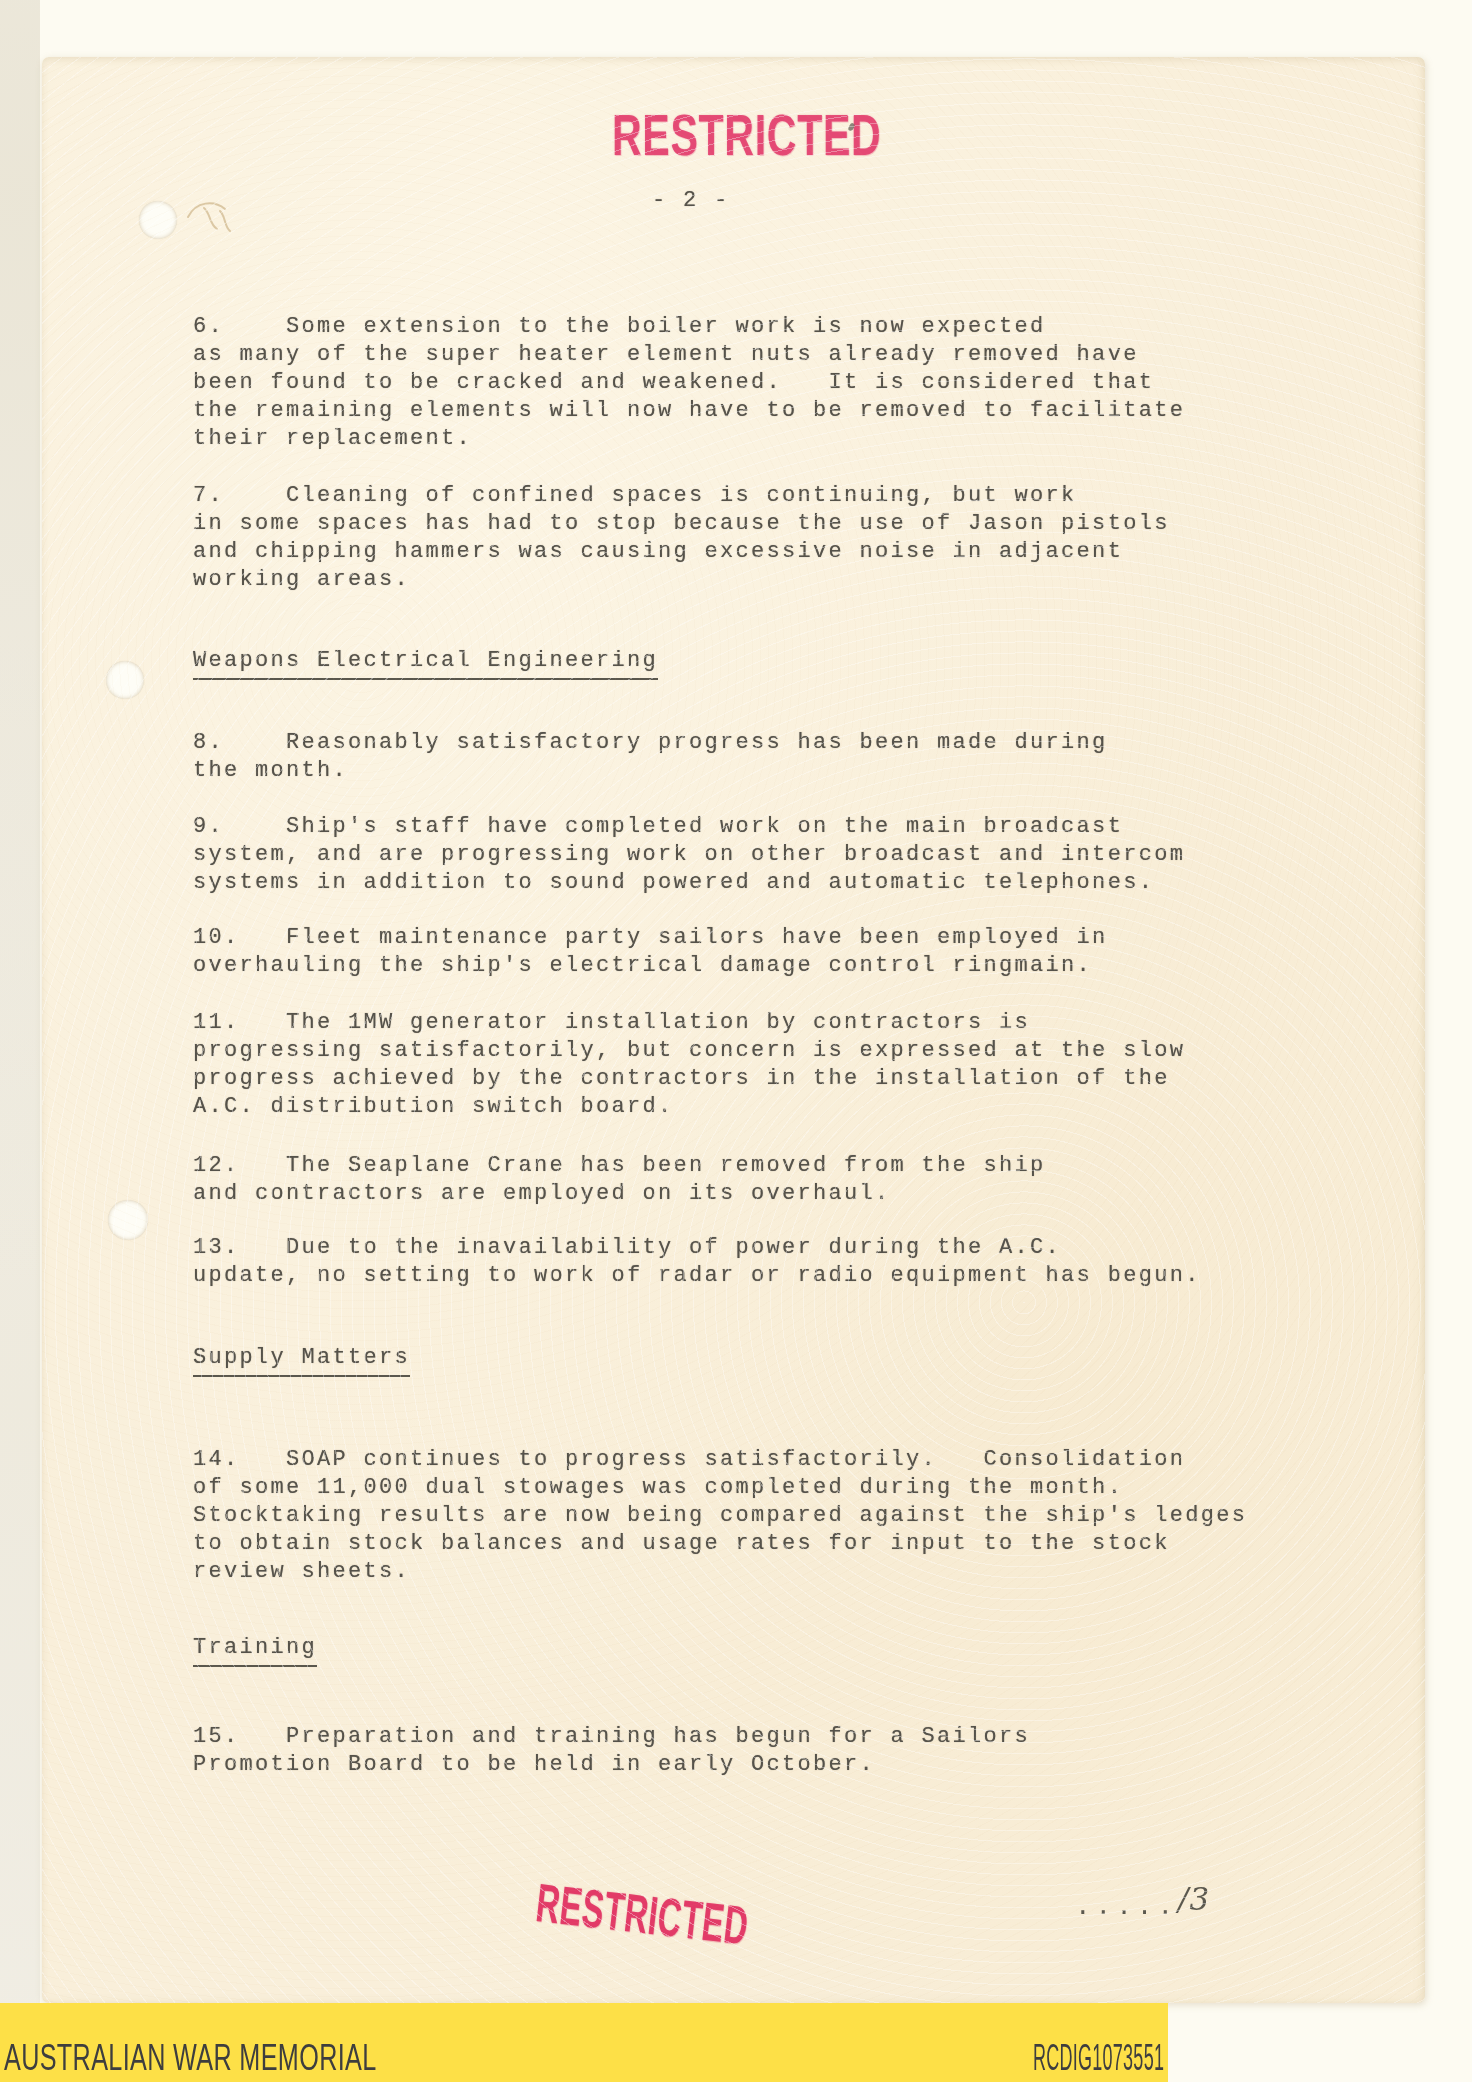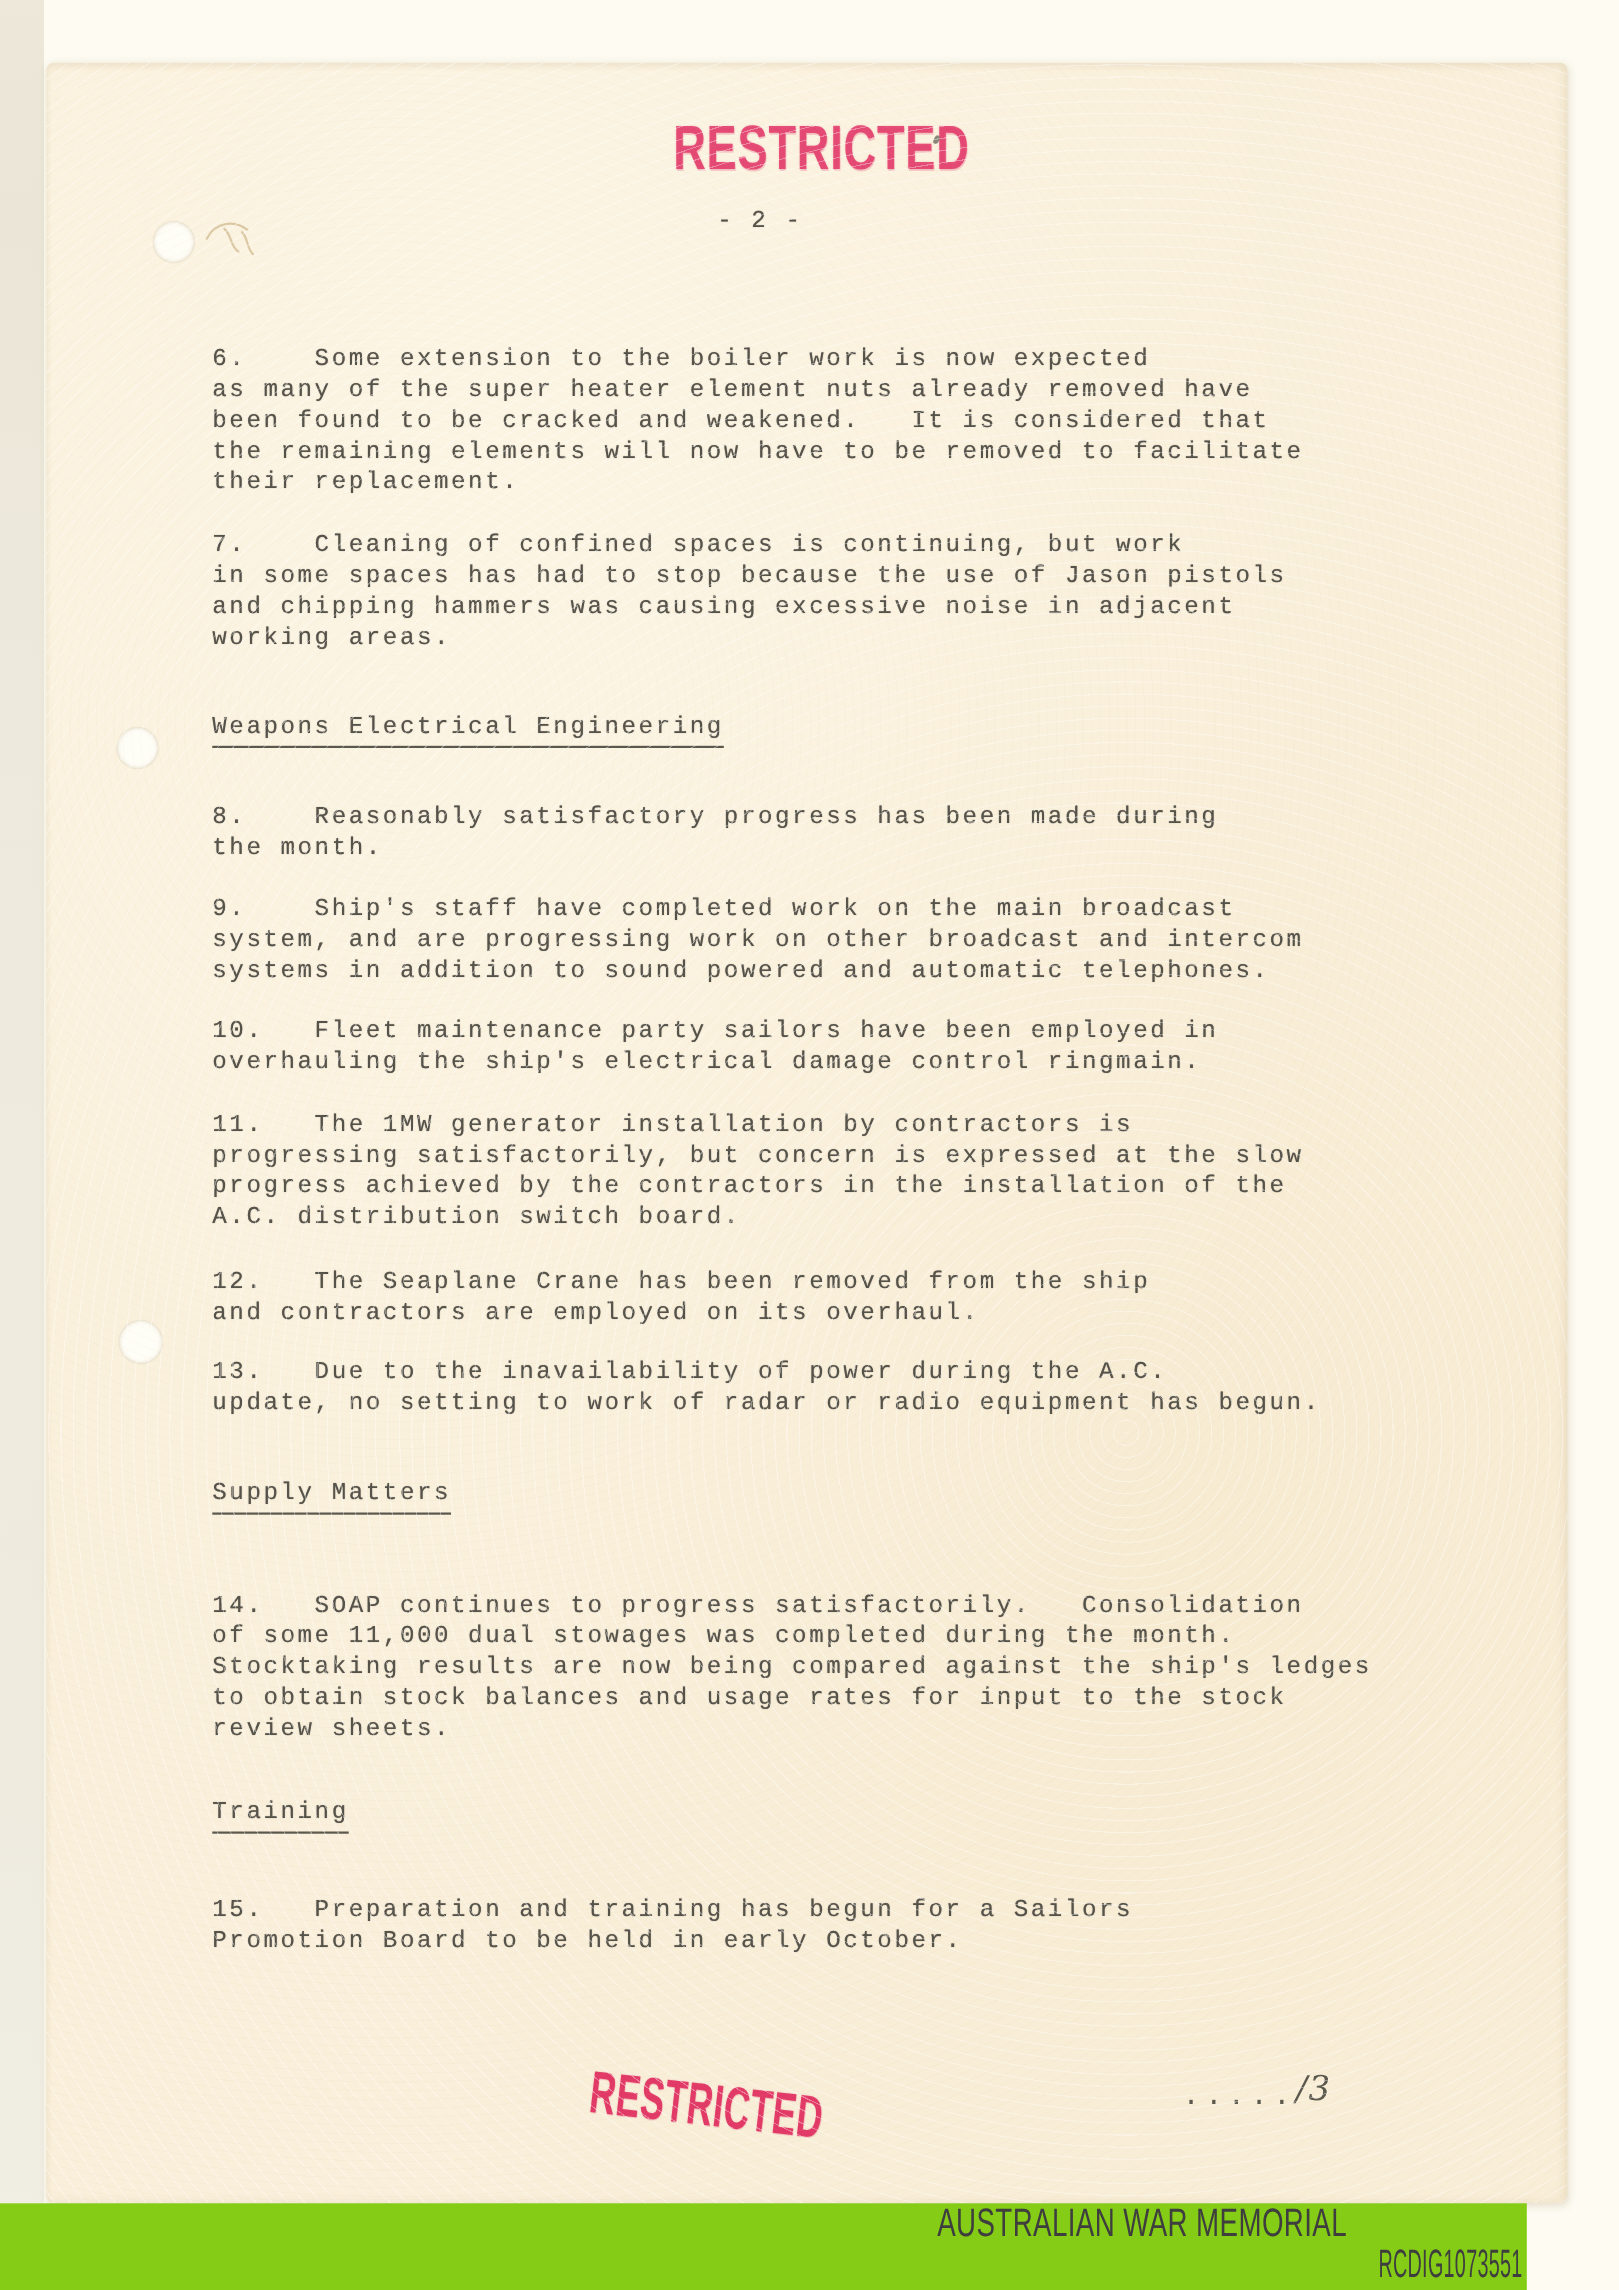--- a/index.html
+++ b/index.html
@@ -90,24 +90,24 @@
   .hole1{left:97px;top:144px;width:38px;height:38px;}
   .hole2{left:64px;top:604px;width:38px;height:38px;}
   .hole3{left:66px;top:1143px;width:40px;height:40px;}
   .tear{position:absolute;left:138px;top:136px;}
   .speck{
     position:absolute;left:807px;top:66px;width:5px;height:8px;border-radius:50% 50% 60% 40%;
     background:#6f6a60;transform:rotate(24deg);opacity:.8;
   }
   
   .footer-bar{
-    position:absolute;left:0;top:2003px;width:1388px;height:79px;
-    background:#84cc16;
+    position:absolute;left:0;top:2003px;width:1168px;height:79px;
+    background:#fde047;
     display:flex;align-items:flex-end;justify-content:space-between;
-    box-sizing:border-box;padding:0 4px 6px 4px;flex-direction:column;
+    box-sizing:border-box;padding:0 4px 6px 4px;
   }
   .footer-text{
     font-family:"Liberation Sans",sans-serif;font-size:36px;line-height:36px;
     color:#3e3e3e;letter-spacing:.5px;white-space:nowrap;
   }
   .footer-left{transform:scaleX(.70);transform-origin:left bottom;}
   .footer-right{transform:scaleX(.50);transform-origin:right bottom;}
 </style>
 </head>
 <body>

